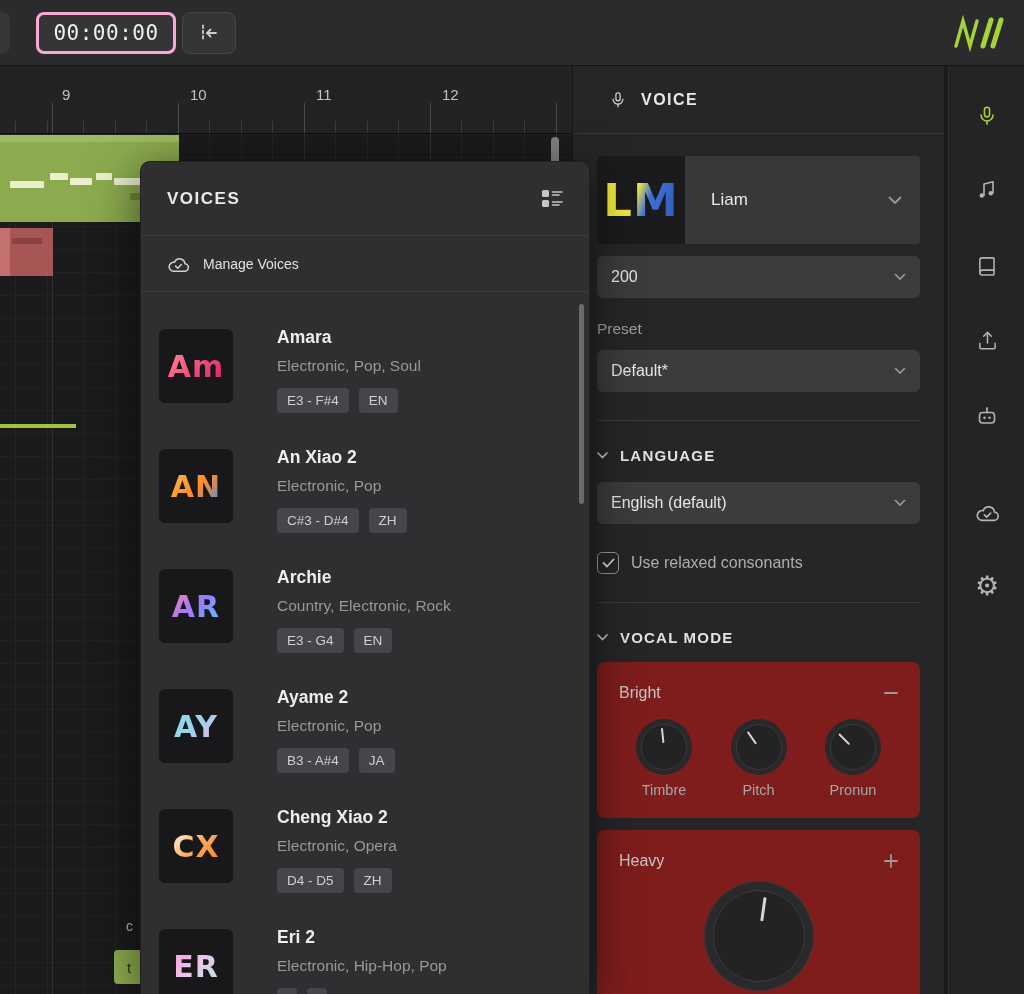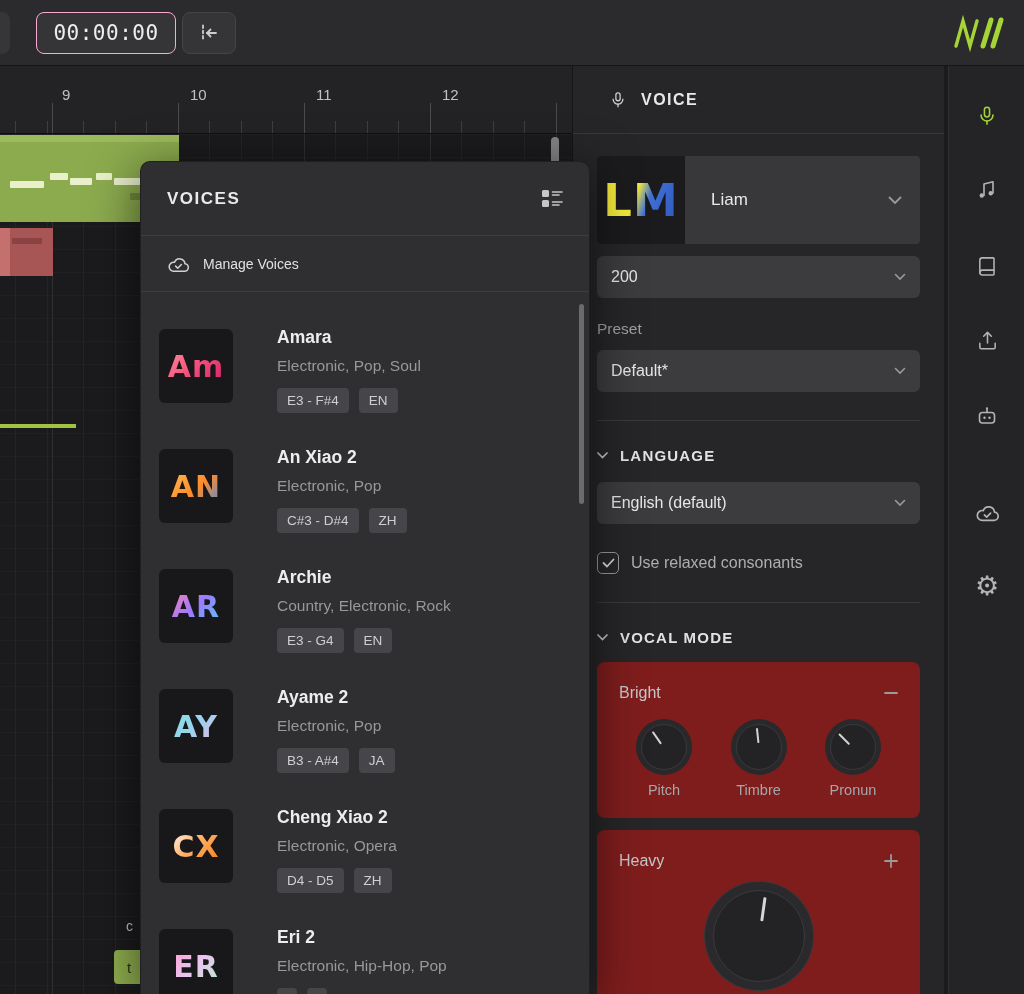--- a/index.html
+++ b/index.html
@@ -2,21 +2,21 @@
 <html><head>
 <meta charset="utf-8">
 <style>
   * { margin:0; padding:0; box-sizing:border-box; }
   body { background:#111; font-family:"Liberation Sans", sans-serif; }
   .app { position:relative; width:1024px; height:994px; background:#1b1b1d; overflow:hidden; }
 
   
   .topbar { position:absolute; left:0; top:0; width:1024px; height:66px; background:#2b2b2d; border-bottom:1px solid #151517; z-index:30; }
   .stub-btn { position:absolute; left:0; top:12px; width:10px; height:42px; background:#363638; border-radius:0 8px 8px 0; }
-  .time-box { position:absolute; left:36px; top:12px; width:140px; height:42px; background:#353537; border:1px solid #f9a8d4; border-radius:8px; display:flex; align-items:center; justify-content:center; font-family:"DejaVu Sans Mono", monospace; font-size:21px; color:#ececee; letter-spacing:.5px; }
+  .time-box { position:absolute; left:36px; top:12px; width:140px; height:42px; background:#353537; border:3px solid #f9a8d4; border-radius:8px; display:flex; align-items:center; justify-content:center; font-family:"DejaVu Sans Mono", monospace; font-size:21px; color:#ececee; letter-spacing:.5px; }
   .rewind-box { position:absolute; left:182px; top:12px; width:54px; height:42px; background:#353537; border:1px solid #454547; border-radius:8px; display:flex; align-items:center; justify-content:center; color:#cdcdcf; }
   .logo { position:absolute; left:952px; top:14px; width:58px; height:38px; color:#a6d437; }
 
   
   .ruler { position:absolute; left:0; top:66px; width:572px; height:68px; background:#232325; border-bottom:1px solid #101012; z-index:5; }
   .ruler-minor { position:absolute; left:0; right:0; bottom:0; height:12px; background:repeating-linear-gradient(90deg,#3e3e40 0 1px,transparent 1px 31.5px); background-position:52px 0; }
   .ruler-major { position:absolute; bottom:0; width:1px; height:30px; background:#4c4c4e; }
   .bar-num { position:absolute; top:20px; font-size:15px; color:#c2c2c4; }
   .arr-grid { position:absolute; left:0; top:134px; width:572px; height:860px; background-color:#1b1b1d;
     background-image:
@@ -226,29 +226,29 @@
           <span class="mode-card-title">Bright</span>
           <span class="mode-action">
             <svg width="14" height="4" viewBox="0 0 14 4" stroke="currentColor" stroke-width="1.8" stroke-linecap="round">
                 <line x1="1" y1="2" x2="13" y2="2"></line>
               </svg>
           </span>
         </div>
         <div class="knob-row">
           <div class="knob-block">
             <div class="knob">
+              <span class="knob-pointer" style="transform: rotate(-6deg);"></span>
+            </div>
+            <span class="knob-label">Timbre</span>
+          </div>
+          <div class="knob-block">
+            <div class="knob">
               <span class="knob-pointer" style="transform: rotate(-35deg);"></span>
             </div>
             <span class="knob-label">Pitch</span>
-          </div>
-          <div class="knob-block">
-            <div class="knob">
-              <span class="knob-pointer" style="transform: rotate(-6deg);"></span>
-            </div>
-            <span class="knob-label">Timbre</span>
           </div>
           <div class="knob-block">
             <div class="knob">
               <span class="knob-pointer" style="transform: rotate(-45deg);"></span>
             </div>
             <span class="knob-label">Pronun</span>
           </div>
         </div>
       </div>
 

